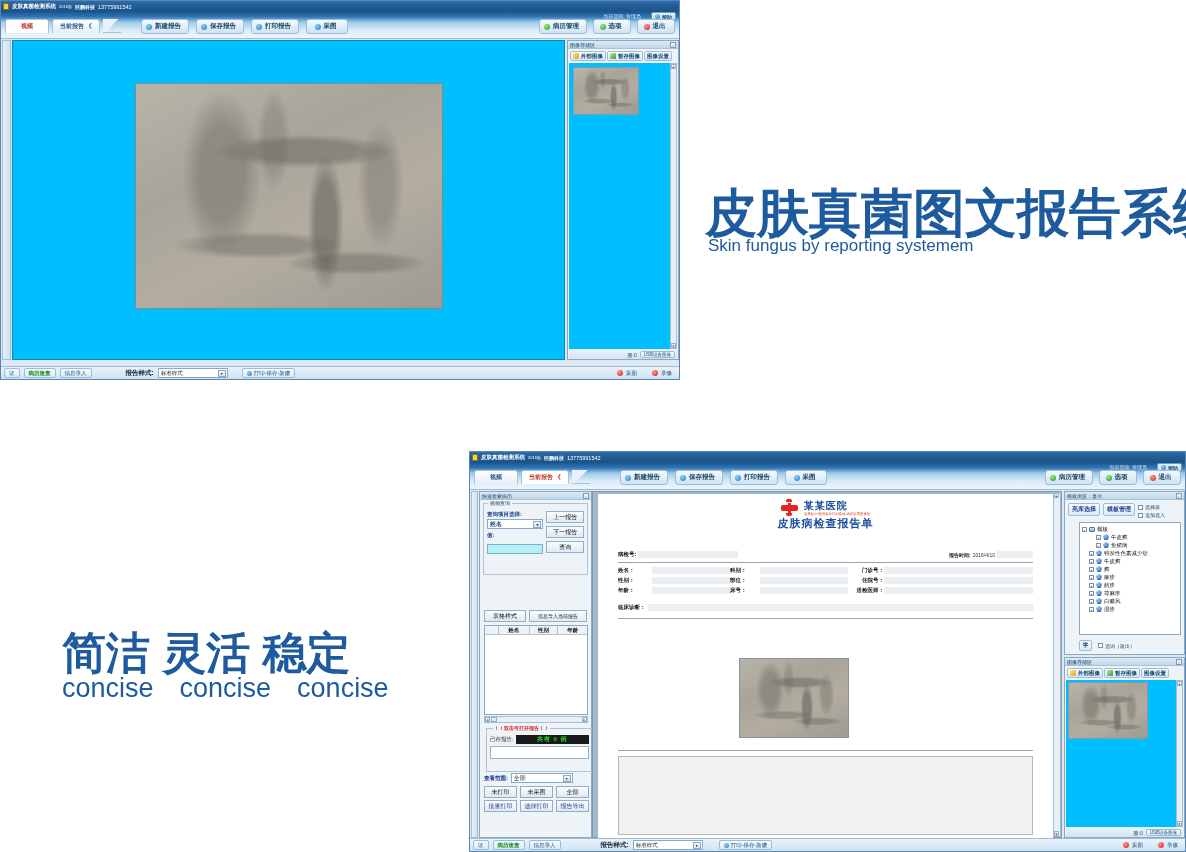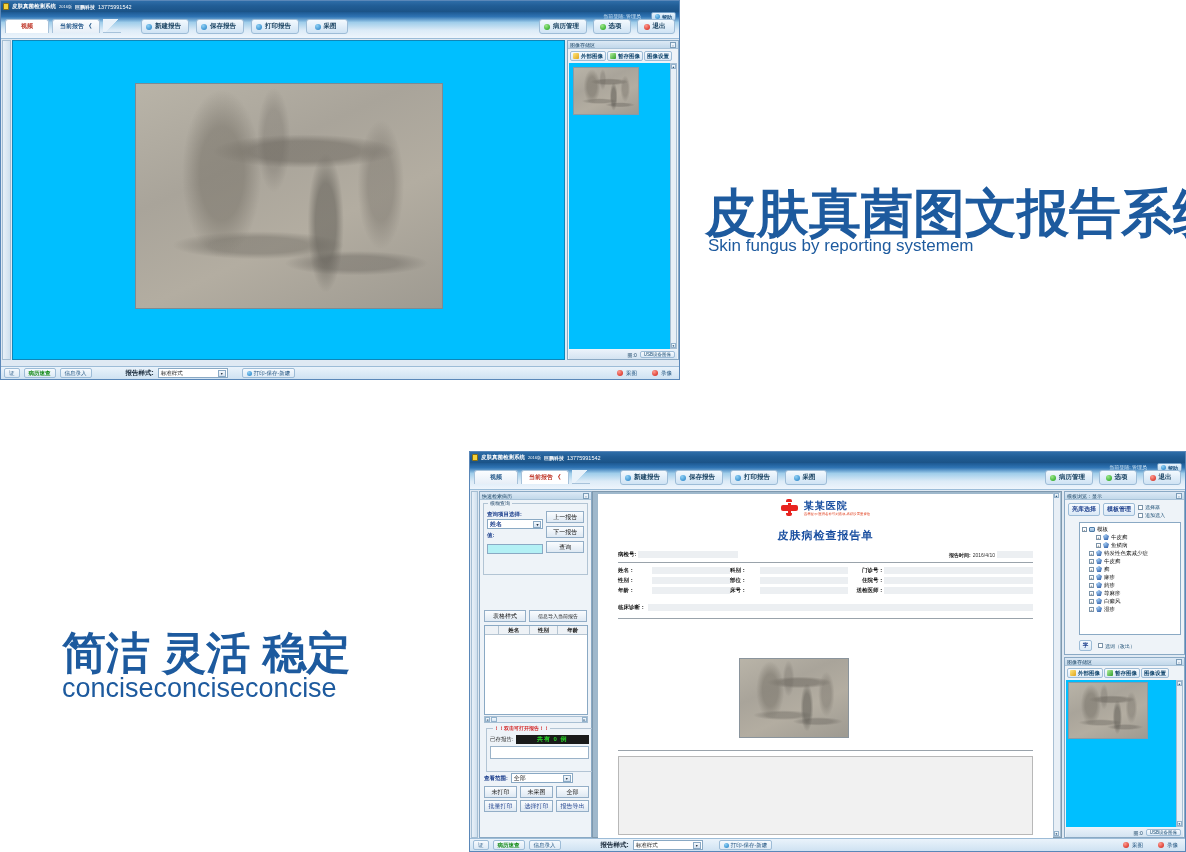--- a/index.html
+++ b/index.html
@@ -156,21 +156,21 @@
       linear-gradient(155deg,#b9b4a8 0%,#a9a49a 35%,#b3ada1 62%,#9e9a91 100%);
     background-blend-mode:normal;
   }
 
   
   .report-scroll { position:absolute; background:#9fb8cc; }
   .report-page { position:absolute; background:#fff; }
   .rp-hd { text-align:center; }
   .hosp-name { font-size:10px;font-weight:bold;color:#1a4fa0;letter-spacing:1px; }
   .hosp-hint { font-size:3.4px;color:#e0401f;letter-spacing:0px;margin-top:-1px; }
-  .rp-title { font-size:11px;font-weight:bold;color:#1a4fa0;letter-spacing:1px;margin-top:12px;text-align:center; }
+  .rp-title { font-size:11px;font-weight:bold;color:#1a4fa0;letter-spacing:1px;margin-top:0;text-align:center; }
   .cross {
     width:17px;height:17px;position:relative;flex:none;
   }
   .cross::before,.cross::after{
     content:"";position:absolute;background:#e8231f;border-radius:2px;
   }
   .cross::before{left:5.5px;top:0;width:6px;height:17px;}
   .cross::after{left:0;top:5.5px;width:17px;height:6px;}
   .cross .inner{
     position:absolute;left:3px;top:3px;width:11px;height:11px;
@@ -382,21 +382,21 @@
         <span>录像</span>
       </span>
     </span>
   </div>
 </div>
 
 <div class="mk-title" style="left:705px;top:185px;font-size:52px;line-height:56px;">皮肤真菌图文报告系统</div>
 <div class="mk-sub" style="left:708px;top:232px;font-size:17px;line-height:28px;">Skin fungus by reporting systemem</div>
 
 <div class="mk-title" style="left:62px;top:627px;font-size:44px;line-height:52px;">简洁  灵活  稳定</div>
-<div style="position:absolute;left:62px;top:673px;width:360px;display:flex;color:#1d5a9e;font-size:27px;line-height:30px;">
+<div style="position:absolute;left:62px;top:673px;width:360px;display:flex;gap:26px;color:#1d5a9e;font-size:27px;line-height:30px;">
   <span>concise</span>
   <span>concise</span>
   <span>concise</span>
 </div>
 
 <div class="app-window" style="left:469px;top:451px;width:717px;height:401px;">
 
   <div class="titlebar">
     <span class="lock"></span>
     <span class="tb-name">皮肤真菌检测系统</span>

